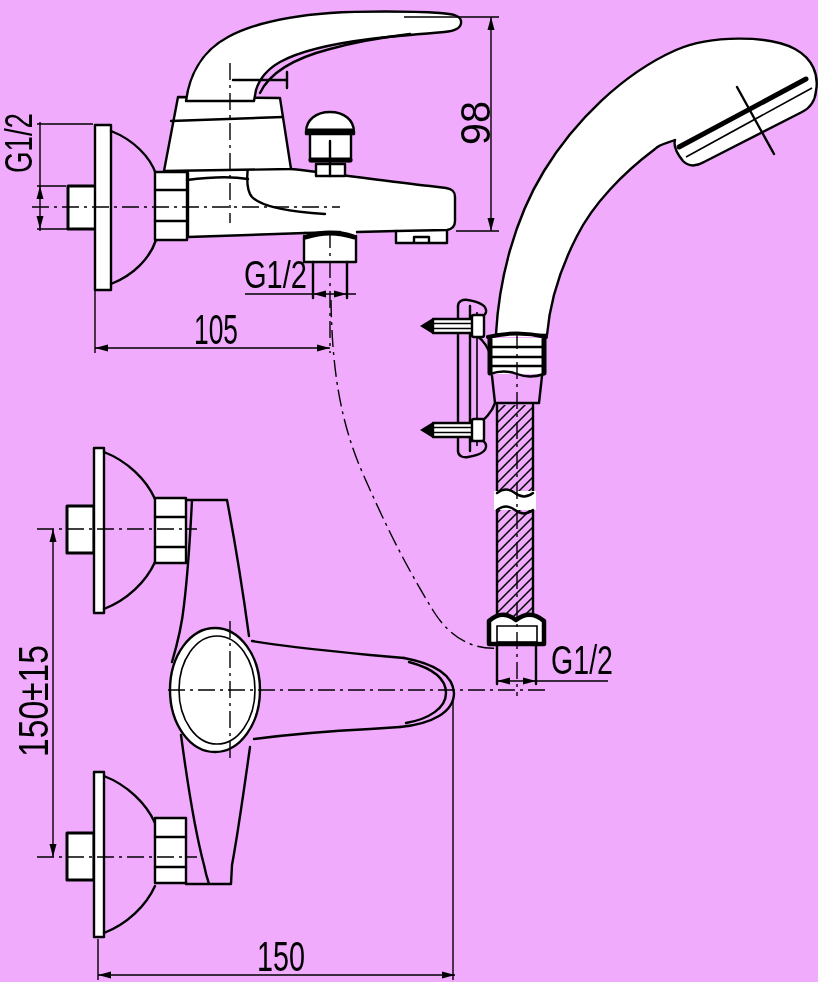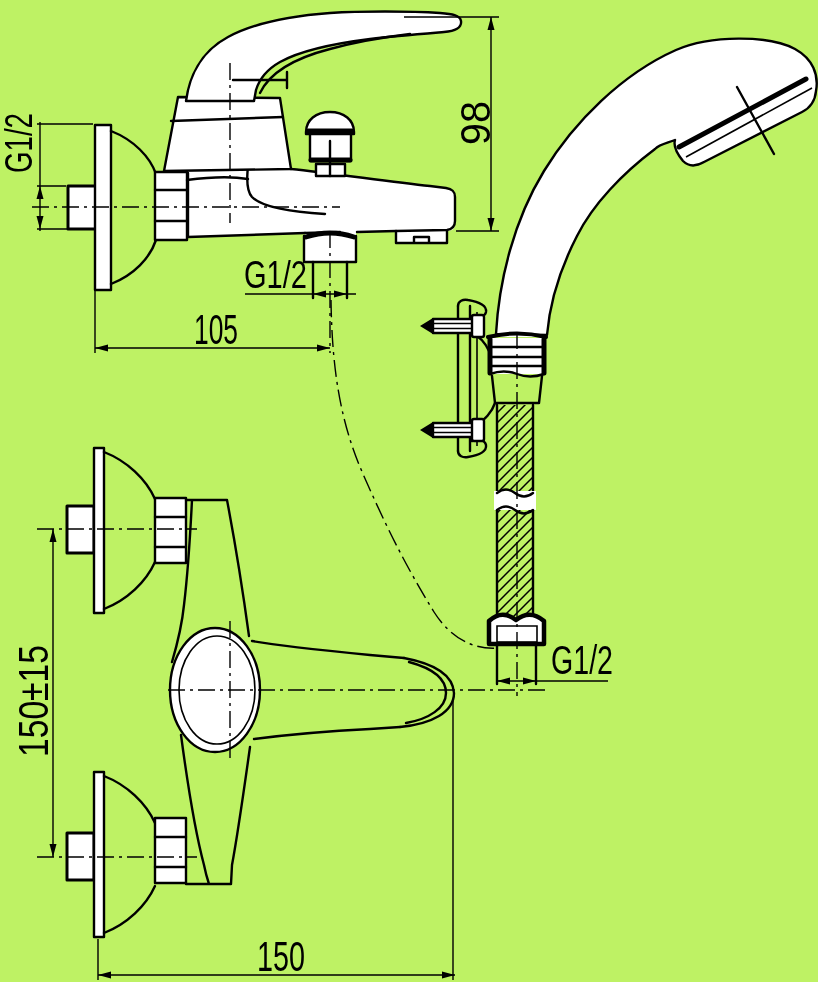--- a/index.html
+++ b/index.html
@@ -1,16 +1,16 @@
 <!DOCTYPE html>
 <html><head>
 <meta charset="utf-8">
 <style>
   html,body{margin:0;padding:0;background:#fff;}
-  #canvas{position:relative;width:818px;height:982px;background:#bef264;overflow:hidden;}
+  #canvas{position:relative;width:818px;height:982px;background:#f0abfc;overflow:hidden;}
   svg{display:block;}
   .ol{fill:none;stroke:#000;stroke-width:2.4;stroke-linecap:round;stroke-linejoin:round;}
   .ol3{fill:none;stroke:#000;stroke-width:3;stroke-linejoin:round;}
   .thin{fill:none;stroke:#000;stroke-width:1.6;}
   .thick{fill:none;stroke:#000;stroke-width:5;stroke-linecap:round;}
   .thick4{fill:none;stroke:#000;stroke-width:4;stroke-linecap:round;}
   .dim{fill:none;stroke:#000;stroke-width:1.4;}
   .cl{fill:none;stroke:#000;stroke-width:1.4;stroke-dasharray:17 5 3 5;}
   .arrow{fill:#000;stroke:none;}
   .wf{fill:#fff;}

